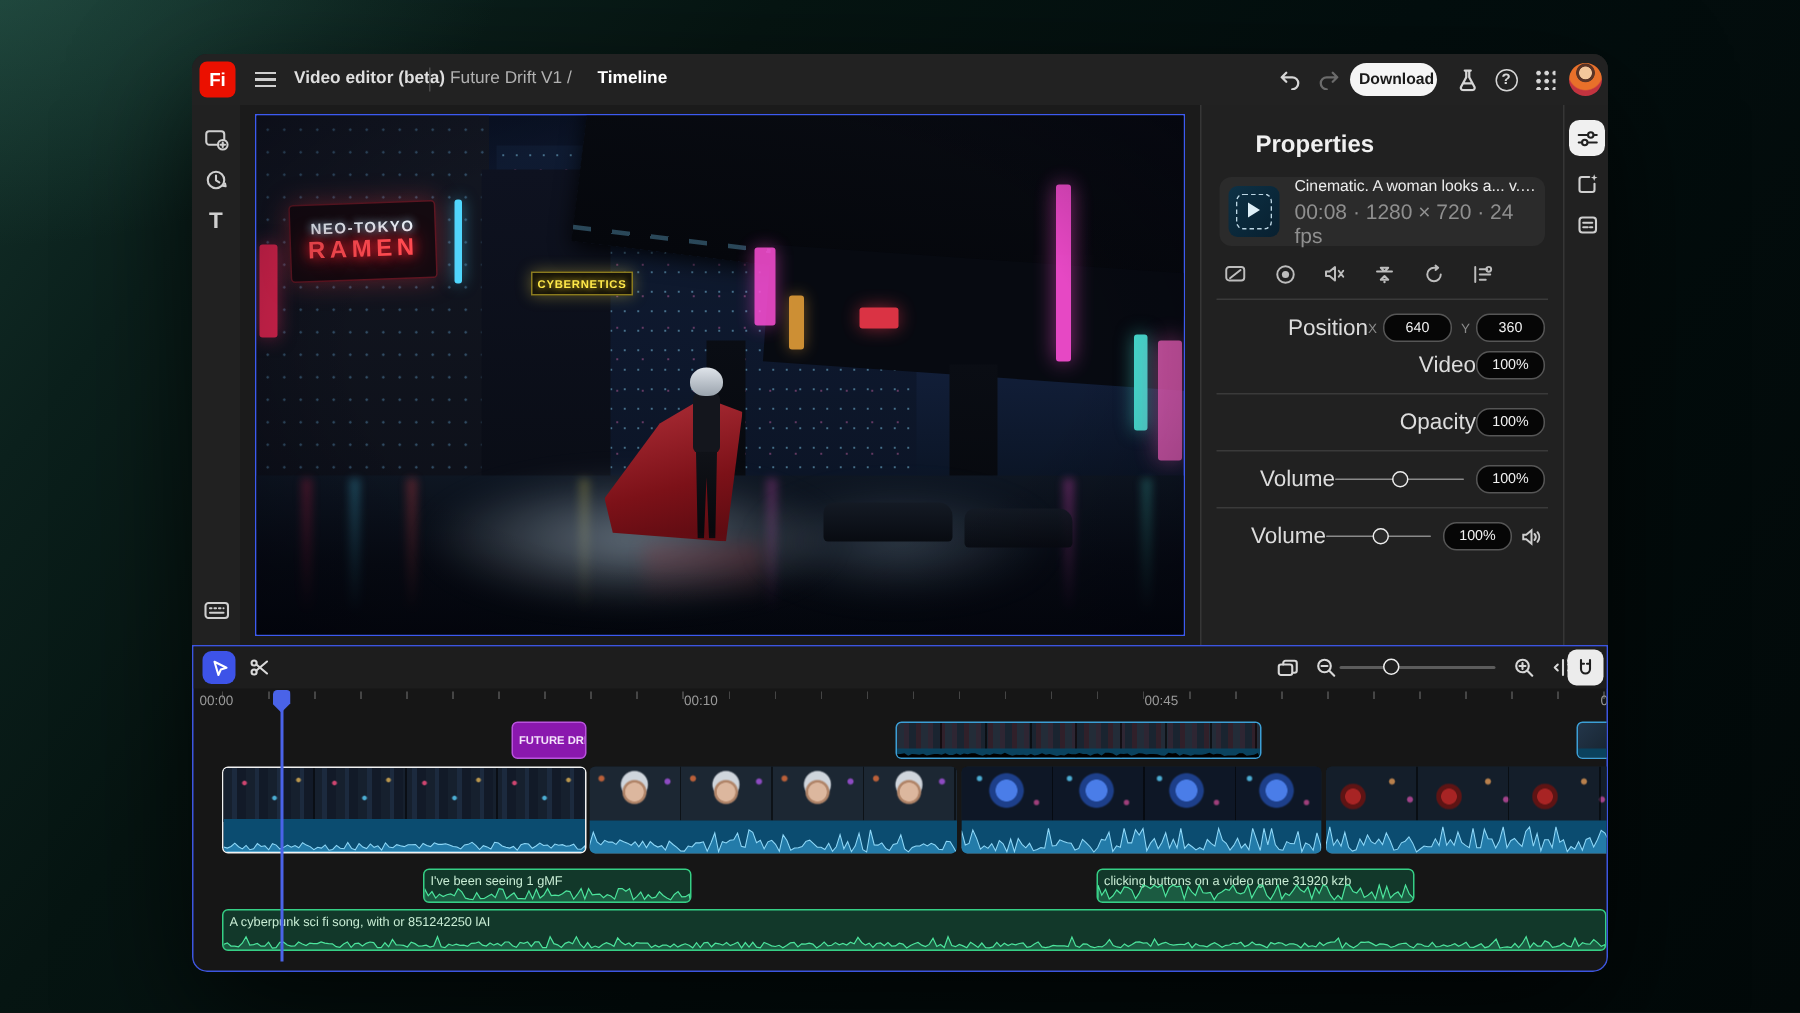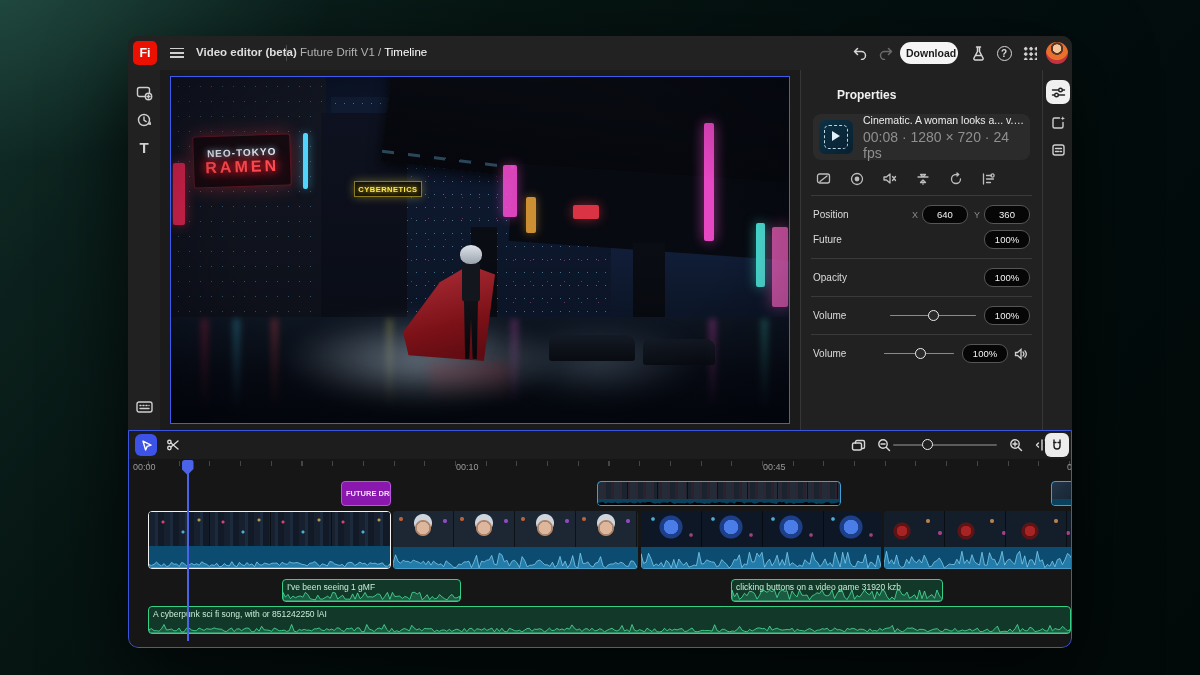--- a/index.html
+++ b/index.html
@@ -12,21 +12,21 @@
     border-radius:10px;overflow:hidden;box-shadow:0 30px 80px rgba(0,0,0,.7);}
   
   .topbar{position:absolute;left:0;top:0;right:0;height:34px;background:#222;display:flex;align-items:center;}
   .logo{position:absolute;left:5px;top:5px;width:24px;height:24px;background:#eb1000;border-radius:5px;
     color:#fff;font-weight:700;font-size:12.5px;display:flex;align-items:center;justify-content:center;}
   .hamburger{position:absolute;left:42px;top:12px;width:14px;height:10px;
     background:repeating-linear-gradient(#cfcfcf 0 1.5px,transparent 1.5px 4.2px);cursor:pointer;}
   .app-title{position:absolute;left:68px;top:10px;font-size:11.5px;color:#dedede;font-weight:600;}
   .tb-divider{position:absolute;left:158px;top:9px;width:1px;height:16px;background:#4a4a4a;}
   .breadcrumb{position:absolute;left:172px;top:10px;font-size:11.5px;color:#b2b2b2;}
-  .breadcrumb b{color:#fff;font-weight:400;}
+  .breadcrumb b{color:#fff;font-weight:700;margin-left:14px;}
   .tb-icon{position:absolute;top:7px;width:20px;height:20px;display:flex;align-items:center;justify-content:center;cursor:pointer;}
   .tb-icon svg{stroke:#d6d6d6;fill:none;stroke-width:1.5;stroke-linecap:round;stroke-linejoin:round;}
   .tb-icon.dim svg{stroke:#6b6b6b;}
   .download-btn{position:absolute;left:772px;top:6px;width:58px;height:22px;background:#f5f5f5;border:none;
     border-radius:11px;font-size:10.5px;font-weight:700;color:#1a1a1a;cursor:pointer;}
   .help-circle{width:15px;height:15px;border:1.4px solid #d6d6d6;border-radius:50%;color:#d6d6d6;
     font-size:10px;font-weight:700;display:flex;align-items:center;justify-content:center;}
   .grid-dots{width:14px;height:14px;background:radial-gradient(circle,#d6d6d6 1.4px,transparent 1.6px);
     background-size:5.4px 5.4px;background-position:0 0;}
   .avatar{position:absolute;left:918px;top:6px;width:22px;height:22px;border-radius:50%;cursor:pointer;
@@ -83,36 +83,36 @@
     background:linear-gradient(165deg,#b2303a,#7c1118 60%,#570a10);
     clip-path:polygon(72% 0,100% 10%,88% 100%,6% 94%,0 70%,40% 18%);}
   .fig-legs{position:absolute;left:15px;top:56px;width:14px;height:58px;
     background:linear-gradient(#101218,#06070b);clip-path:polygon(0 0,100% 0,92% 100%,62% 100%,50% 30%,38% 100%,8% 100%);}
   .fig-refl{position:absolute;left:-20px;top:118px;width:80px;height:40px;filter:blur(6px);opacity:.4;
     background:linear-gradient(rgba(160,40,50,.7),transparent);}
   .vignette{position:absolute;inset:0;background:radial-gradient(ellipse at 50% 45%,transparent 55%,rgba(0,0,10,.45));}
   
   .props{position:absolute;left:672px;top:0;width:242px;height:360px;background:#212121;
     border-left:1px solid #363636;padding:10px 12px;}
-  .props-heading{font-size:12px;font-weight:700;color:#f0f0f0;margin:8px 0 12px;padding-left:24px;}
+  .props-heading{font-size:16px;font-weight:700;color:#f0f0f0;margin:8px 0 12px;padding-left:24px;}
   .clip-card{display:flex;align-items:center;gap:10px;background:#2b2b2b;border-radius:8px;padding:6px;height:46px;cursor:pointer;}
   .clip-thumb{width:34px;height:34px;border-radius:6px;flex:0 0 34px;position:relative;
     background:linear-gradient(135deg,#0d3145,#082030);}
   .clip-thumb i{position:absolute;inset:5px;border:1.3px dashed #bcd6e4;border-radius:5px;}
   .clip-thumb b{position:absolute;left:13px;top:11px;width:0;height:0;border-left:8px solid #dff0f8;
     border-top:5.5px solid transparent;border-bottom:5.5px solid transparent;}
   .clip-info{min-width:0;}
   .clip-title{font-size:10.5px;color:#ececec;white-space:nowrap;overflow:hidden;text-overflow:ellipsis;}
   .clip-meta{font-size:14px;color:#8f8f8f;margin-top:3px;}
   .props-iconrow{display:flex;gap:16px;margin:10px 2px 8px;}
   .pi{width:17px;height:17px;display:flex;align-items:center;justify-content:center;cursor:pointer;}
   .pi svg{stroke:#bdbdbd;fill:none;stroke-width:1.3;stroke-linecap:round;stroke-linejoin:round;}
   .divider{border-top:1px solid #3a3a3a;margin:6px -2px;}
   .prow{display:flex;align-items:center;height:25px;}
-  .prow .plabel{flex:1;font-size:10px;color:#dcdcdc;}
+  .prow .plabel{flex:1;font-size:15px;color:#dcdcdc;text-align:right;}
   .axis{font-size:9px;color:#8a8a8a;margin:0 4px 0 0;}
   .pill{width:46px;height:19px;background:#060606;border:1px solid #565656;border-radius:9px;
     color:#f2f2f2;font-size:9.5px;text-align:center;padding:0;}
   .pval{font-size:10px;color:#e6e6e6;padding-right:6px;}
   .slider{position:relative;width:86px;height:12px;margin-right:8px;cursor:pointer;}
   .slider .trk{position:absolute;left:0;right:0;top:5px;height:1.6px;background:#8a8a8a;border-radius:1px;}
   .slider .knob{position:absolute;left:44%;top:0;width:11px;height:11px;border-radius:50%;
     background:#2a2a2a;border:1.8px solid #ededed;}
   .spk{width:16px;height:14px;margin-left:6px;display:flex;align-items:center;cursor:pointer;}
   .spk svg{stroke:#cfcfcf;fill:none;stroke-width:1.3;stroke-linecap:round;}
@@ -339,21 +339,21 @@
         </div>
         <div class="divider"></div>
         <div class="prow">
           <span class="plabel">Position</span>
           <span class="axis">X</span>
           <input class="pill" value="640" style="">
           <span class="axis" style="margin-left:6px">Y</span>
           <input class="pill" value="360" style="">
         </div>
         <div class="prow">
-          <span class="plabel">Future</span>
+          <span class="plabel">Video</span>
           <input class="pill" value="100%" style="">
         </div>
         <div class="divider"></div>
         <div class="prow">
           <span class="plabel">Opacity</span>
           <input class="pill" value="100%" style="">
         </div>
         <div class="divider"></div>
         <div class="prow">
           <span class="plabel">Volume</span>

